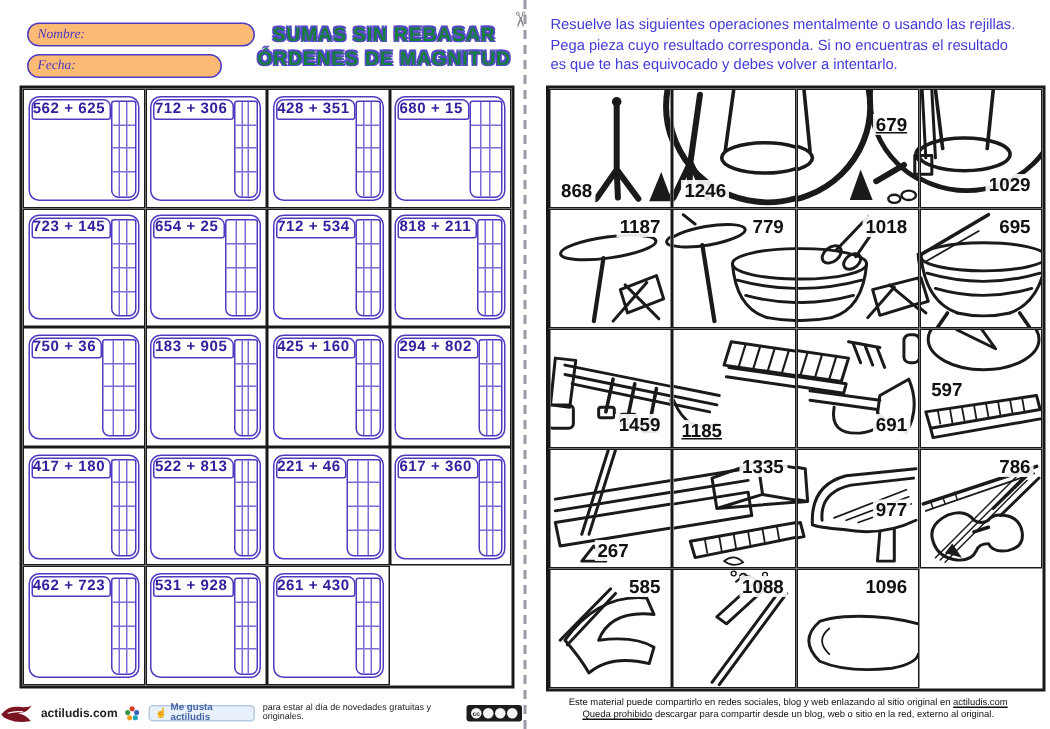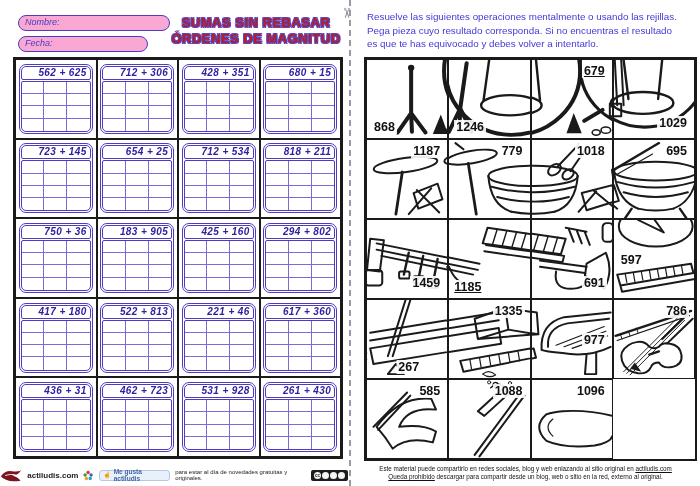--- a/index.html
+++ b/index.html
@@ -15,40 +15,40 @@
   .left-half{left:0;width:348px;}
   .right-half{left:351px;width:349px;}
 
   .cut-line{position:absolute;left:349px;top:0;height:486px;width:0;
             border-left:2px dashed #9a9aa6;}
   .scissors{position:absolute;left:341px;top:6px;font-size:14px;color:#85858f;
             transform:rotate(90deg);line-height:14px;}
 
   
   .field-box{position:absolute;border:1.4px solid var(--purple);border-radius:9px;
-             height:16px;padding:1px 6px;font-family:Liberation Sans, sans-serif;
-             font-style:italic;font-size:9px;color:#4a3abf;background:#f9a8d4;}
+             height:16px;padding:1px 6px;font-family:Liberation Serif, serif;
+             font-style:italic;font-size:9px;color:#4a3abf;background:#fdba74;}
   .name-box{left:18px;top:15px;width:152px;}
   .date-box{left:18px;top:36px;width:130px;}
 
   .title-block{position:absolute;right:4px;top:15px;width:176px;text-align:center;
-               font-weight:bold;font-size:13px;letter-spacing:.5px;color:#b91c1c;
+               font-weight:bold;font-size:13px;letter-spacing:.5px;color:#15803d;
                text-shadow:1px 1px 0 #5847c7,-1px -1px 0 #5847c7,
                            1px -1px 0 #5847c7,-1px 1px 0 #5847c7;
                line-height:16px;}
 
   
   .problems-table{position:absolute;left:13px;top:57px;width:330px;height:402px;
                   display:grid;grid-template-columns:repeat(4,1fr);
                   grid-template-rows:repeat(5,1fr);
                   border:2px solid var(--ink);background:#fff;}
   .p-cell{border:1px solid var(--ink);display:flex;align-items:center;
           justify-content:center;background:#fff;}
   .p-card{width:74px;height:70px;border:1.6px solid var(--purple);border-radius:7px;
-          display:flex;flex-direction:column;padding:1px;background:#fff;font-style:italic;}
+          display:flex;flex-direction:row;padding:1px;background:#fff;}
   .p-head{height:14px;border:1.1px solid var(--purple);border-radius:5px 5px 2px 2px;
           font-weight:bold;font-size:10px;color:var(--ptext);text-align:right;
           padding-right:3px;line-height:12px;letter-spacing:.4px;}
   .a-grid{flex:1;margin-top:1px;border:1.1px solid var(--purple);
           border-radius:2px 2px 5px 5px;display:grid;
           grid-template-columns:repeat(3,1fr);grid-template-rows:repeat(4,1fr);}
   .a-cell{border-right:1px solid var(--gridline);border-bottom:1px solid var(--gridline);}
   .a-cell:nth-child(3n){border-right:none;}
   .a-cell:nth-child(n+10){border-bottom:none;}
 
@@ -498,39 +498,20 @@
             <div class="a-cell"></div>
             <div class="a-cell"></div>
             <div class="a-cell"></div>
             <div class="a-cell"></div>
             <div class="a-cell"></div>
           </div>
         </div>
       </div>
       <div class="p-cell">
         <div class="p-card">
-          <div class="p-head">436 + 31</div>
-          <div class="a-grid">
-            <div class="a-cell"></div>
-            <div class="a-cell"></div>
-            <div class="a-cell"></div>
-            <div class="a-cell"></div>
-            <div class="a-cell"></div>
-            <div class="a-cell"></div>
-            <div class="a-cell"></div>
-            <div class="a-cell"></div>
-            <div class="a-cell"></div>
-            <div class="a-cell"></div>
-            <div class="a-cell"></div>
-            <div class="a-cell"></div>
-          </div>
-        </div>
-      </div>
-      <div class="p-cell">
-        <div class="p-card">
           <div class="p-head">462 + 723</div>
           <div class="a-grid">
             <div class="a-cell"></div>
             <div class="a-cell"></div>
             <div class="a-cell"></div>
             <div class="a-cell"></div>
             <div class="a-cell"></div>
             <div class="a-cell"></div>
             <div class="a-cell"></div>
             <div class="a-cell"></div>
@@ -626,21 +607,21 @@
       <div class="piece-cell">
         <svg class="art" viewBox="100 0 100 100" preserveAspectRatio="none">
           <use href="#art-row1"></use>
         </svg>
         <span class="piece-num" style="bottom: 4px; left: 5px;">1246</span>
       </div>
       <div class="piece-cell">
         <svg class="art" viewBox="200 0 100 100" preserveAspectRatio="none">
           <use href="#art-row1"></use>
         </svg>
-        <span class="piece-num" style="top: 4px; right: 5px; text-decoration: underline;">679</span>
+        <span class="piece-num" style="top: 16px; right: 5px; text-decoration: underline;">679</span>
       </div>
       <div class="piece-cell">
         <svg class="art" viewBox="300 0 100 100" preserveAspectRatio="none">
           <use href="#art-row1"></use>
         </svg>
         <span class="piece-num" style="bottom: 8px; right: 5px;">1029</span>
       </div>
       <div class="piece-cell">
         <svg class="art" viewBox="0 0 100 100" preserveAspectRatio="none">
           <use href="#art-row2"></use>

